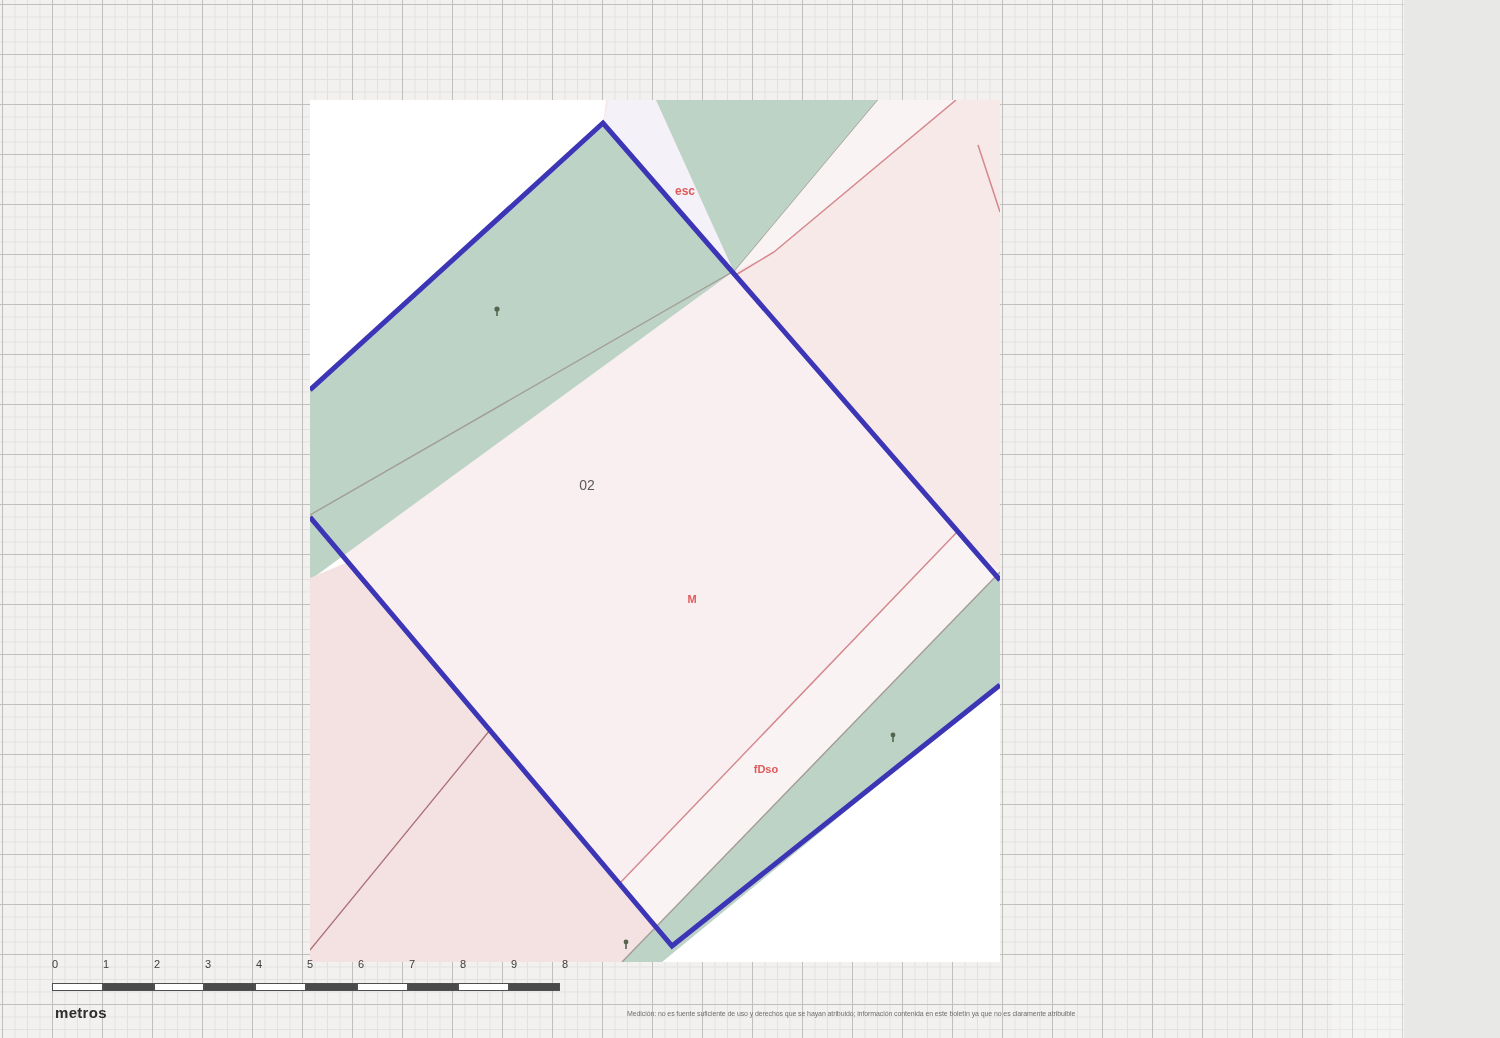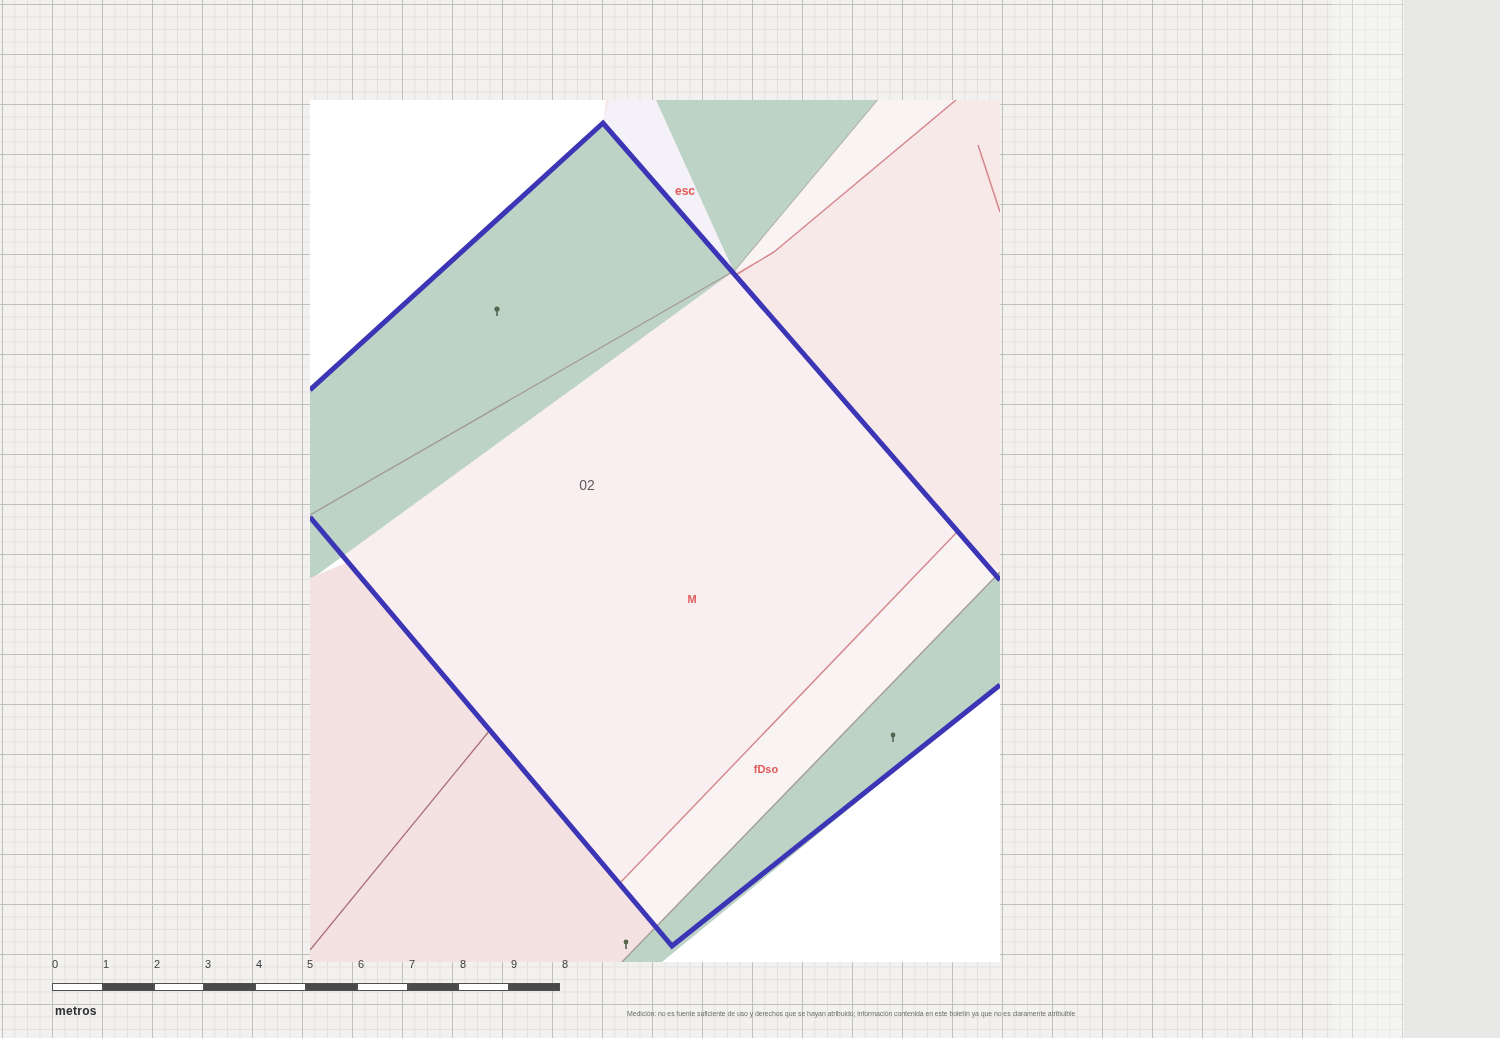--- a/index.html
+++ b/index.html
@@ -20,21 +20,21 @@
   .lbl{font-weight:bold;}
   
   #scale-bar-ticks{position:absolute;left:0;top:958px;width:640px;height:16px;}
   #scale-bar-ticks .tick{position:absolute;top:0;transform:translateX(-50%);
     font-size:11px;color:#3d3d3d;}
   #scale-bar-segments{position:absolute;left:0;top:983px;width:640px;height:10px;}
   #scale-bar-segments .seg{position:absolute;top:0;height:8px;box-sizing:border-box;
     border:1px solid #4f4f4f;}
   #scale-bar-segments .seg.dark{background:var(--sb-dark,#4a4a4a);}
   #scale-bar-segments .seg.light{background:#ffffff;}
-  #scale-unit{position:absolute;left:55px;top:1004px;font-size:12px;color:#2e2e2e;
+  #scale-unit{position:absolute;left:55px;top:1004px;font-size:15px;color:#2e2e2e;
     font-weight:bold;letter-spacing:0.3px;}
   #footer-disclaimer{position:absolute;left:627px;top:1010px;width:515px;height:12px;
     font-size:7px;color:#6e6e6e;white-space:nowrap;overflow:hidden;letter-spacing:-0.1px;}
 </style>
 </head>
 <body>
 
 <div id="stage">
 
   <div id="map-sheet">

